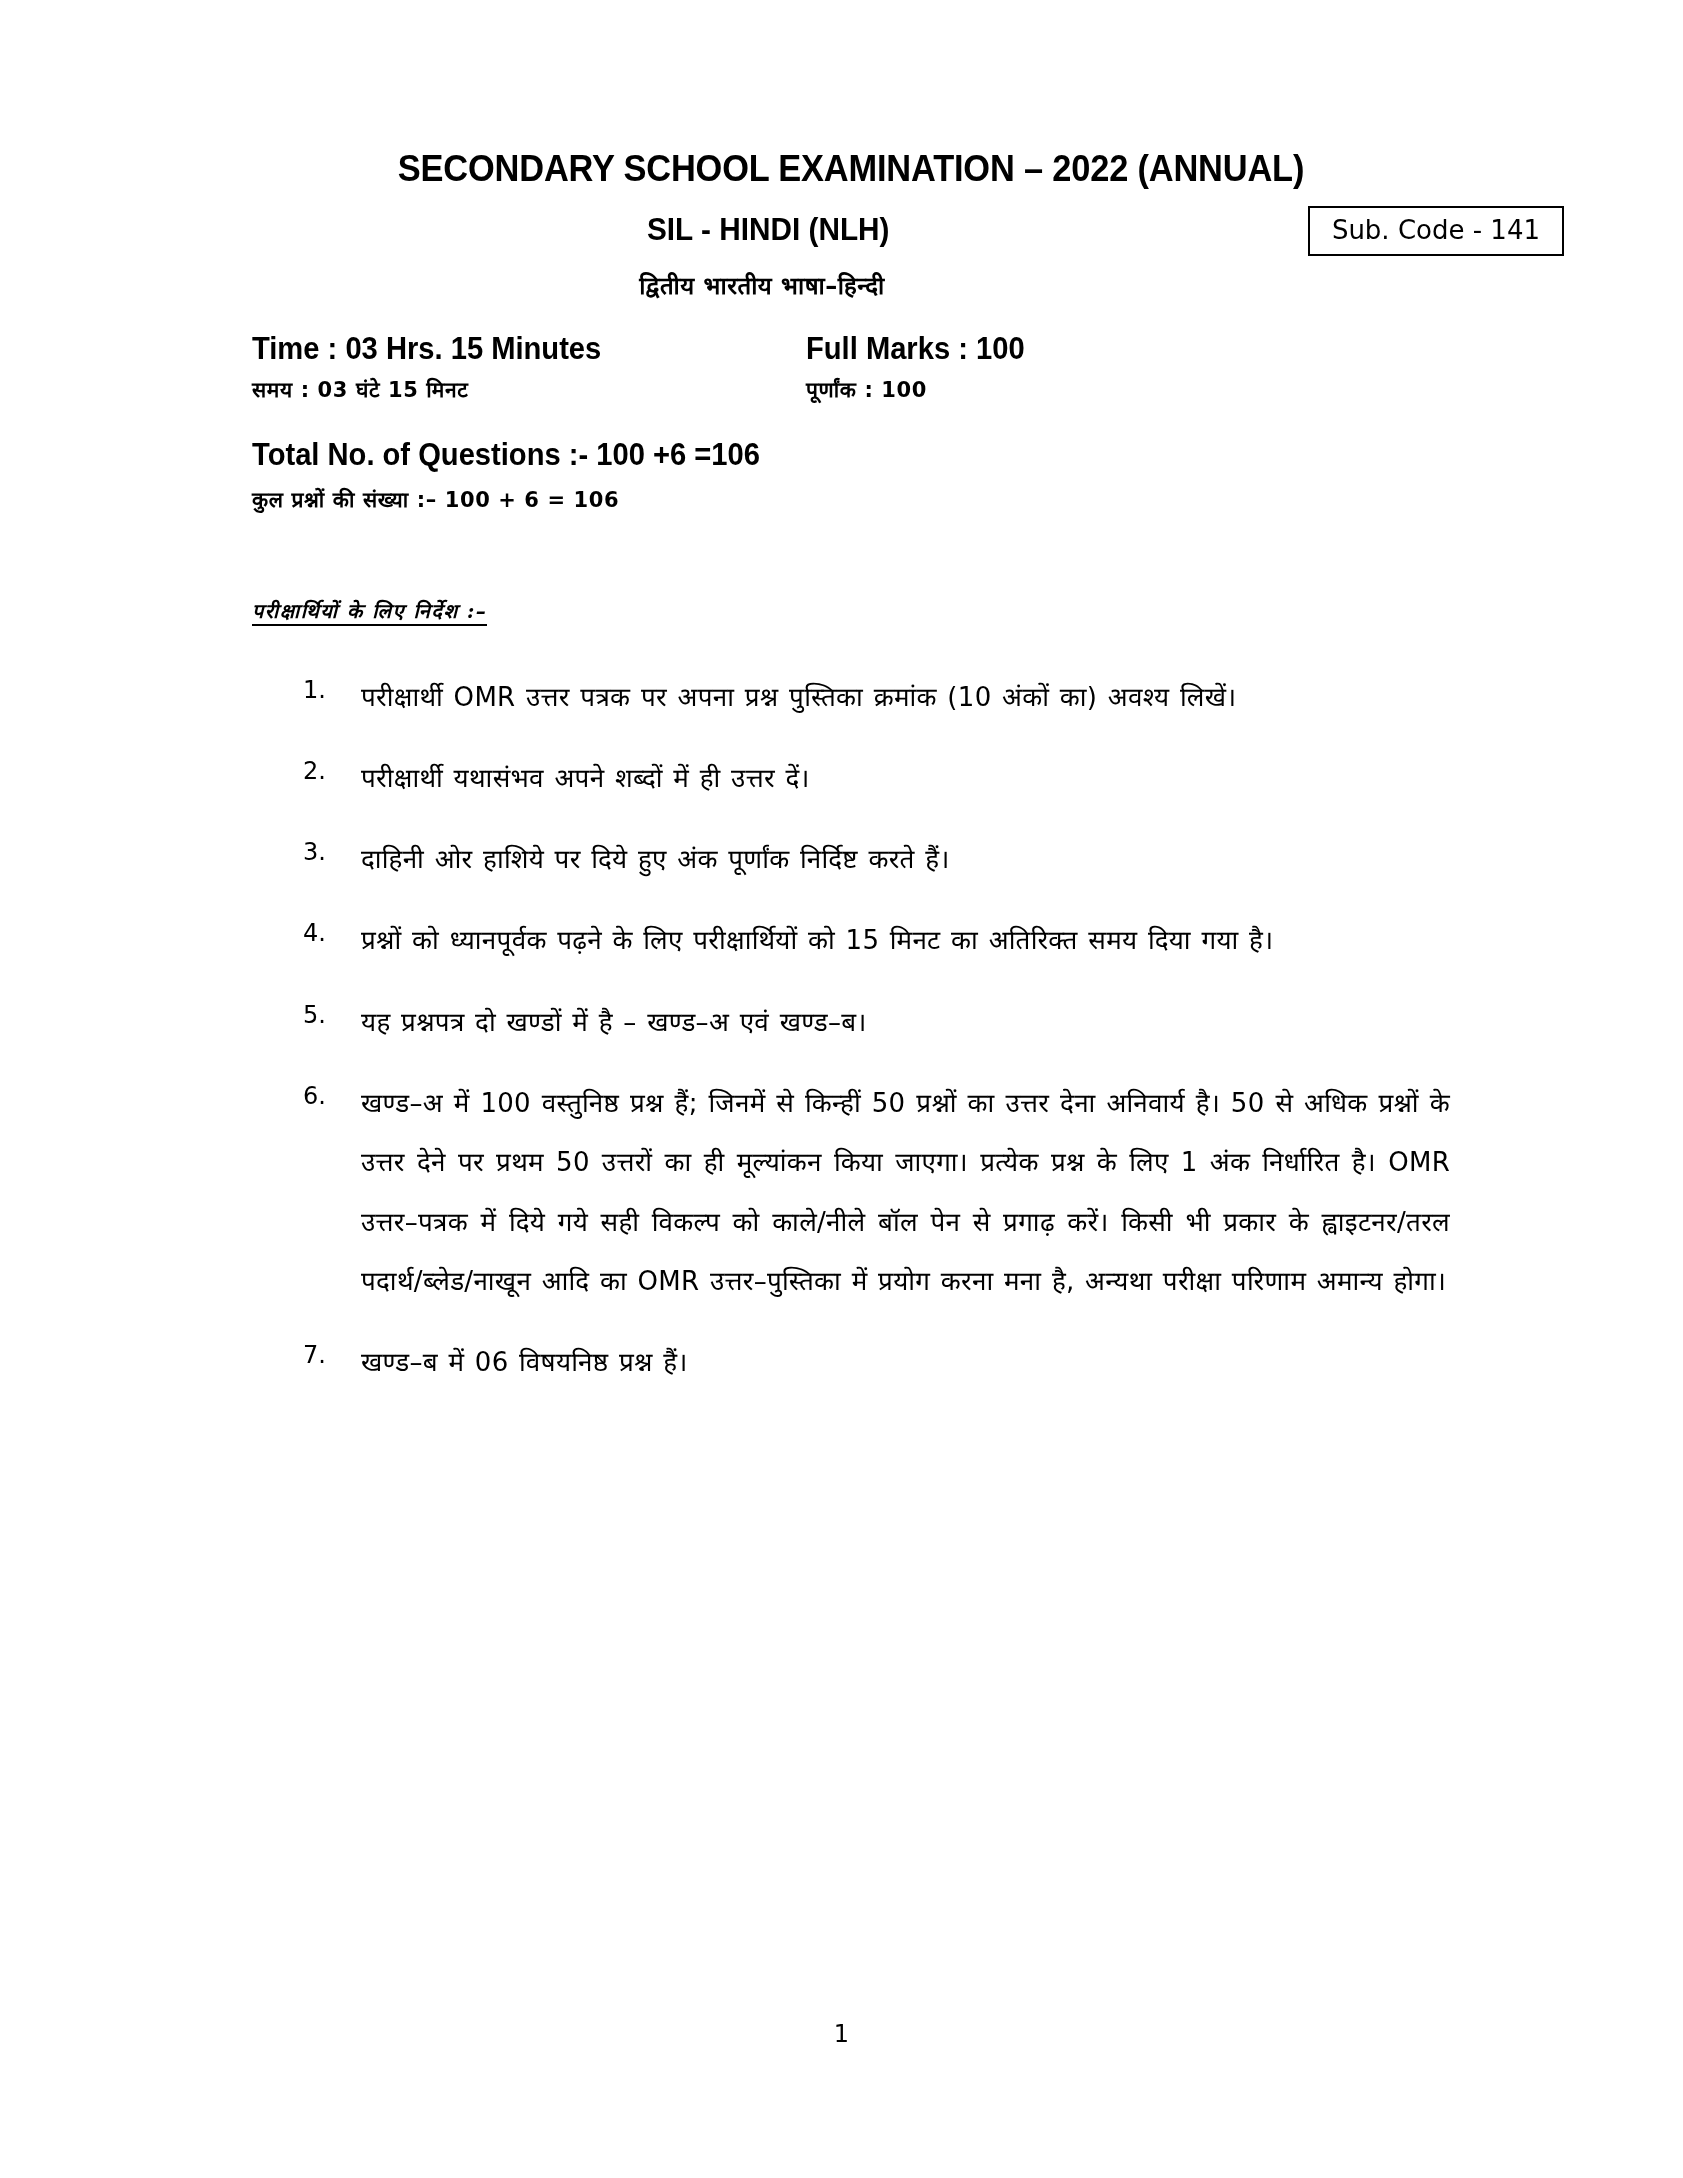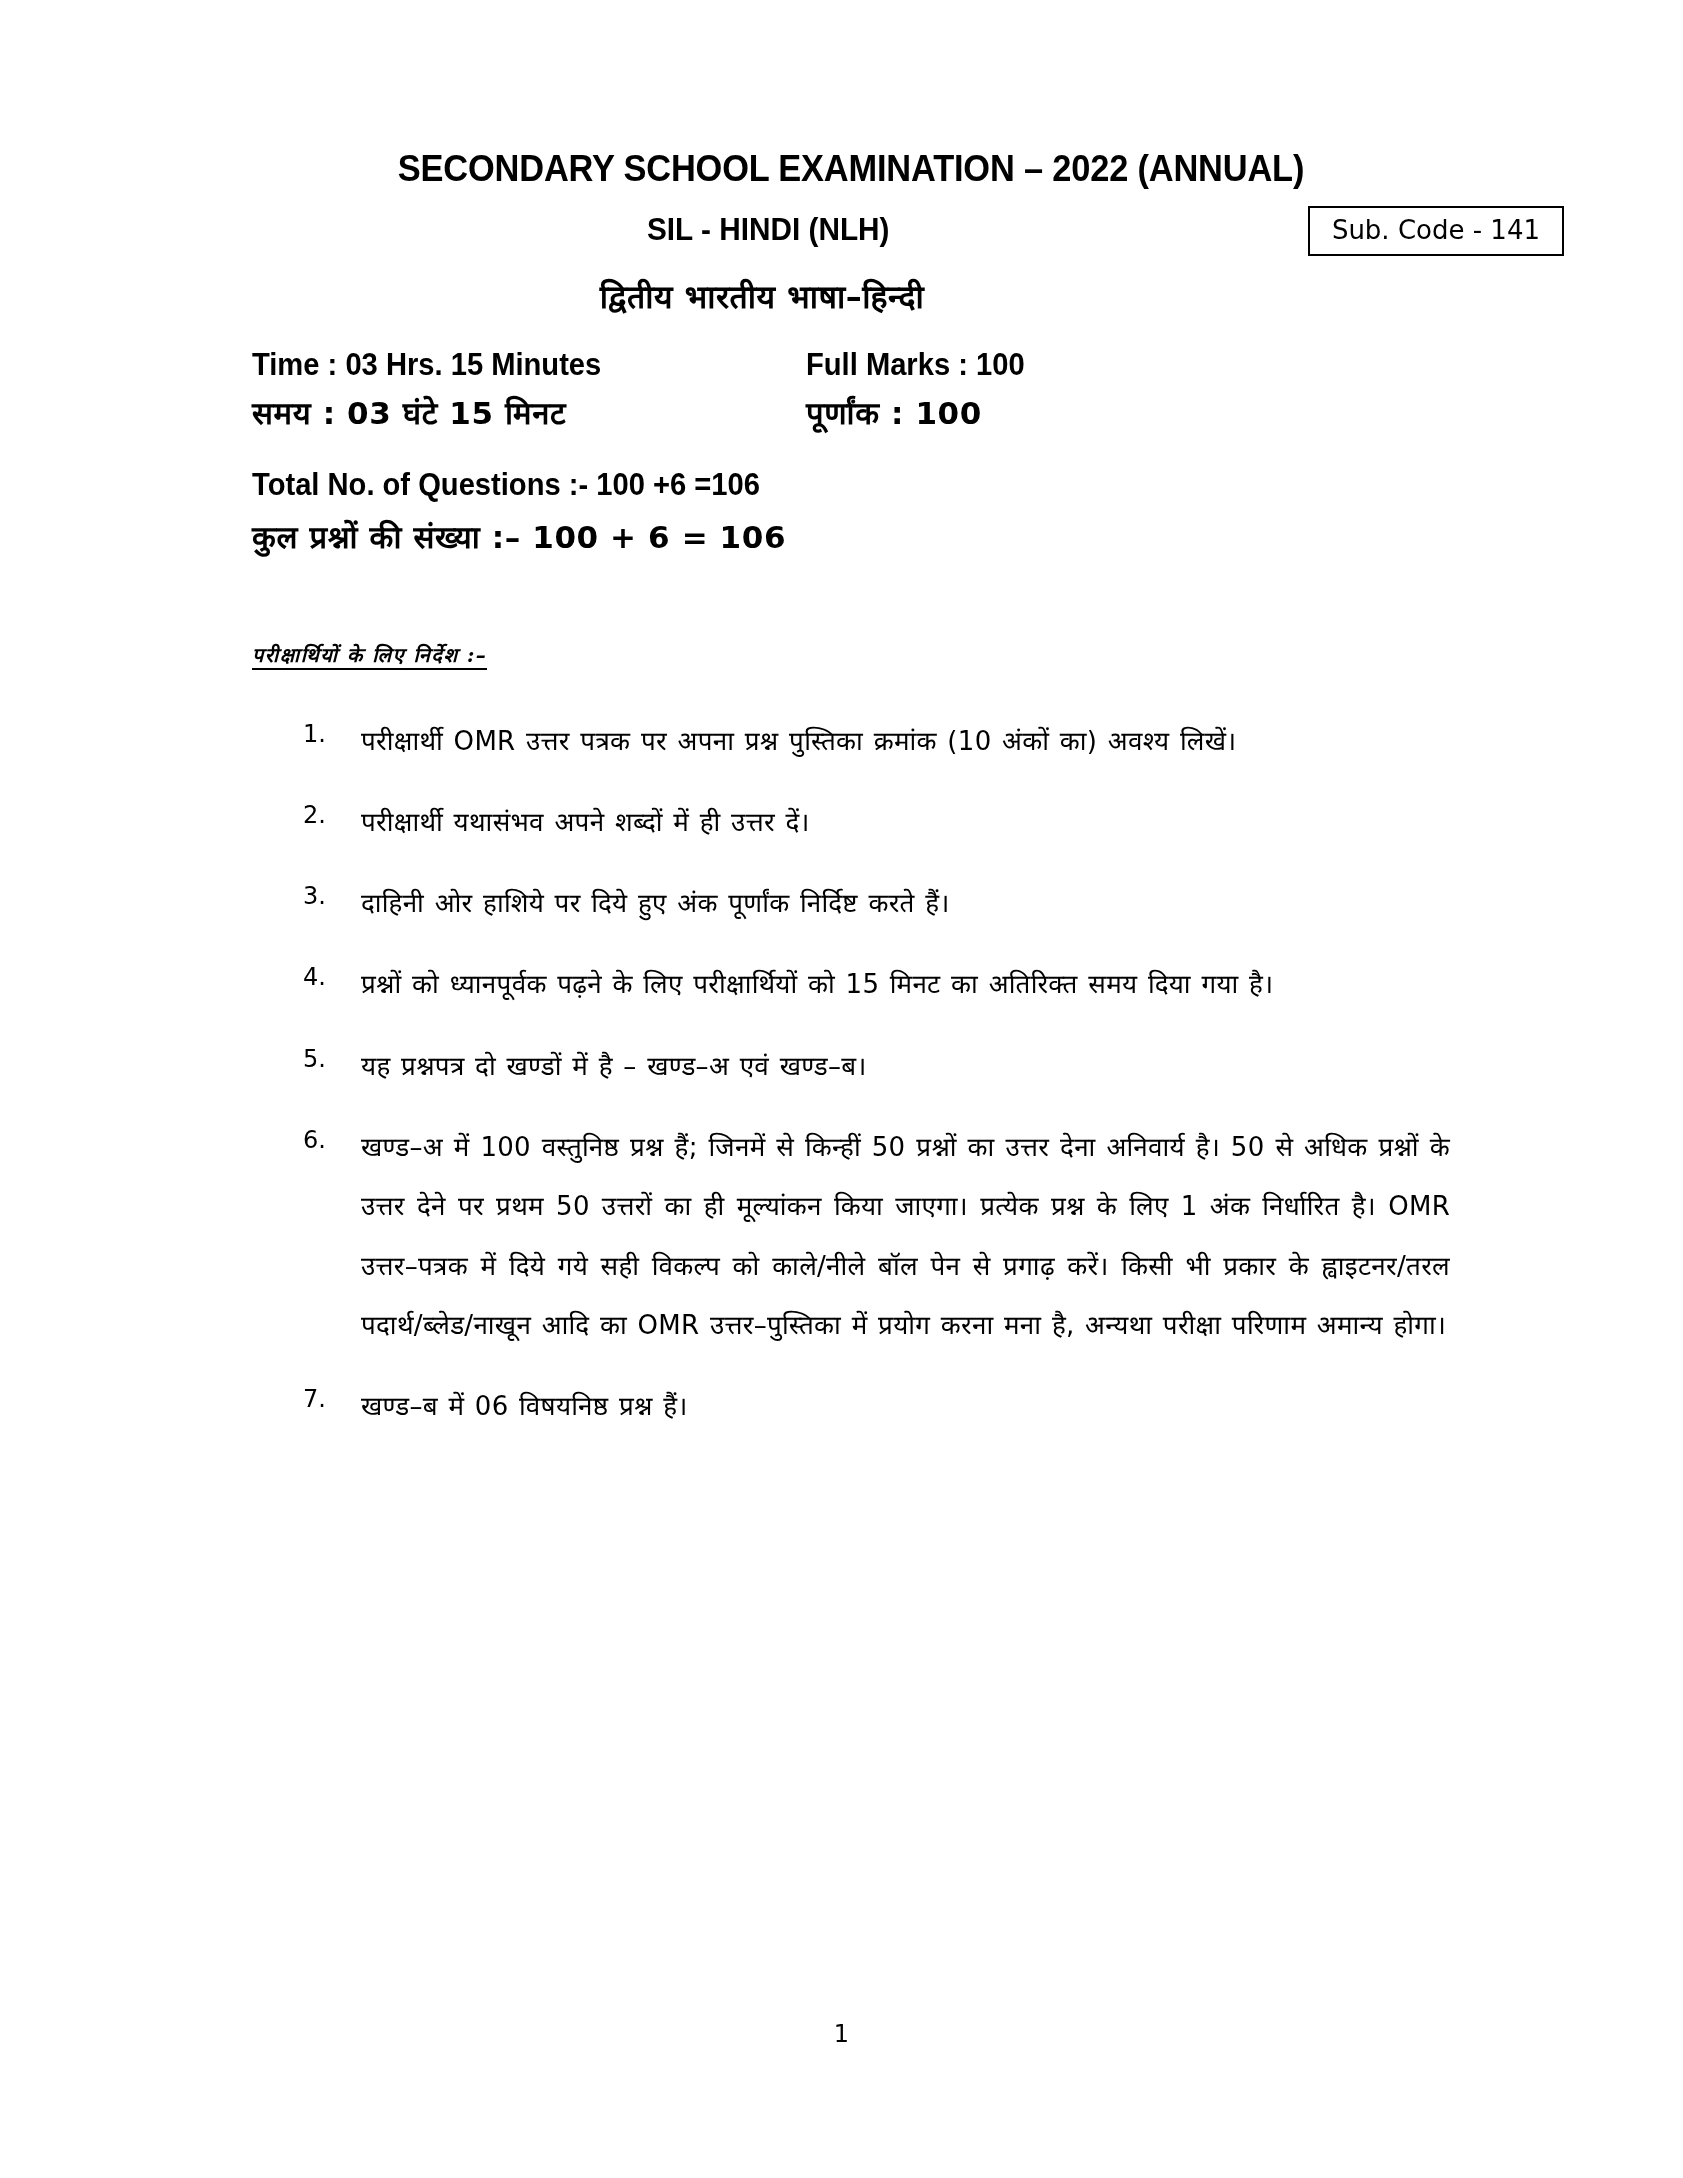--- a/index.html
+++ b/index.html
@@ -68,22 +68,22 @@
     font-size: 26px;
     font-weight: normal;
     white-space: nowrap;
     line-height: 1;
   }
 
   .title-hindi {
     text-align: center;
     font-family: "DejaVu Sans", sans-serif;
     font-weight: bold;
-    font-size: 32px;
-    margin-top: 14px;
+    font-size: 24px;
+    margin-top: 8px;
     padding-right: 178px;
     letter-spacing: 0.5px;
   }
 
   
   .meta-block {
     margin-top: 30px;
   }
   .meta-row {
     display: flex;
@@ -102,21 +102,21 @@
     font-weight: bold;
     font-size: 31px;
     transform: scaleX(0.94);
     transform-origin: left center;
     display: inline-block;
     white-space: nowrap;
   }
   .hi-bold {
     font-family: "DejaVu Sans", sans-serif;
     font-weight: bold;
-    font-size: 31px;
+    font-size: 21px;
     letter-spacing: 0.6px;
     white-space: nowrap;
   }
   .row-gap-1 { margin-top: 8px; }
   .row-gap-2 { margin-top: 34px; }
   .row-gap-3 { margin-top: 30px; }
   .row-gap-4 { margin-top: 12px; }
 
   
   .instr-heading {

